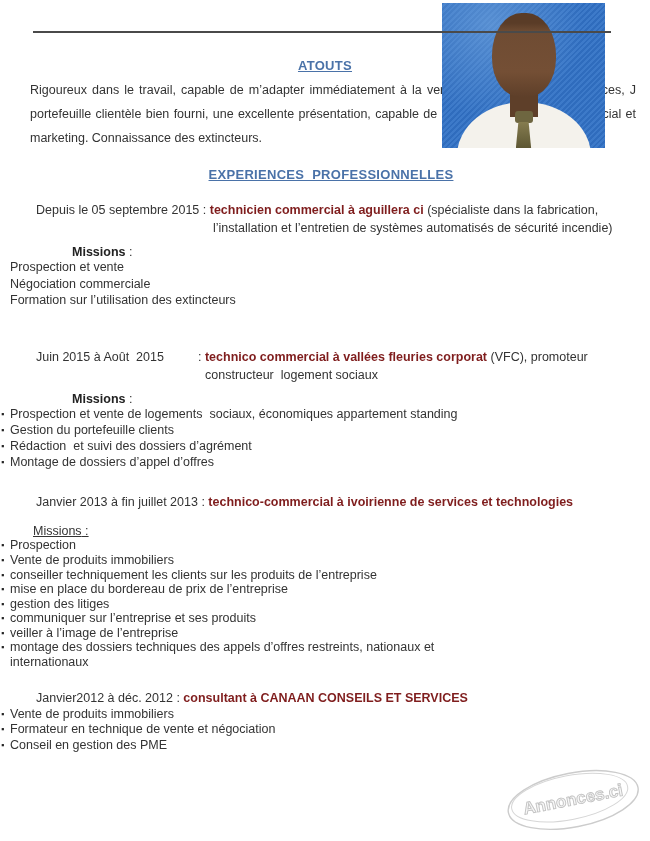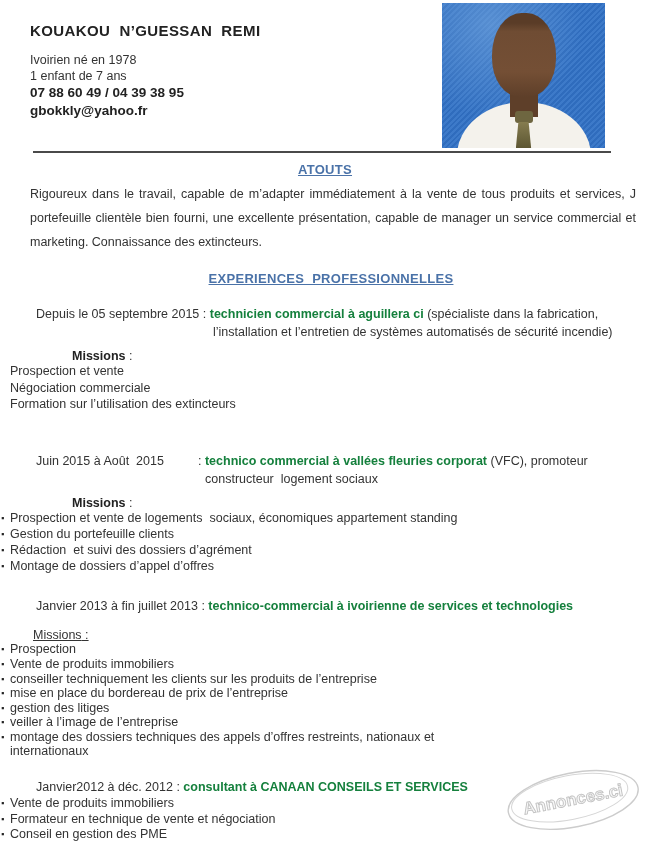--- a/index.html
+++ b/index.html
@@ -28,21 +28,21 @@
   .ph-knot{position:absolute;top:108px;left:50%;transform:translateX(-50%);width:18px;height:12px;
     background:#6e6640;border-radius:3px;}
   .ph-tie{position:absolute;top:119px;left:50%;transform:translateX(-50%);width:16px;height:30px;
     background:linear-gradient(#857c4f,#57512f);clip-path:polygon(18% 0,82% 0,100% 100%,0 100%);}
   
   .rule{position:relative;margin:31px 0 0 33px;width:578px;border:0;border-top:2px solid #4a4a4a;}
   .rule::after{content:"";position:absolute;left:578px;top:-1px;width:32px;border-top:1px solid #c9c9c9;}
   
   .section-title{margin:0;text-align:center;font-size:13px;font-weight:bold;color:#4a72a8;
     text-decoration:underline;letter-spacing:.3px;white-space:pre;}
-  .t-atouts{margin-top:9px;}
+  .t-atouts{margin-top:25px;}
   .t-exp{margin-top:17px;padding-left:12px;}
   .atouts-text{margin:5px 14px 0 30px;text-align:justify;line-height:24px;}
   
   .job-line{margin:0 34px 0 36px;line-height:18px;}
   .j1{margin-top:19px;}
   .j2{margin-top:22px;}
   .j3{margin-top:23px;}
   .j4{margin-top:19px;}
   .cont1{margin-left:213px;line-height:18px;}
   .cont2{margin-left:205px;line-height:18px;}
@@ -54,36 +54,29 @@
   ul.mlist li{position:relative;padding-left:10px;white-space:pre-wrap;}
   ul.bullets li::before{content:"▪";position:absolute;left:1px;top:0;font-size:9px;color:#222;}
   .plain{margin:2px 0 0 130px;}
   .plain li{line-height:16.5px;padding-left:0;}
   .list2{margin:3px 0 0 125px;}
   .list2 li{line-height:16.2px;}
   .list3{margin:12px 0 0 122px;width:478px;}
   .list3 li{line-height:14.6px;padding-left:16px;}
   .list4{margin:10px 0 0 130px;}
   .list4 li{line-height:15.6px;}
-  b{font-weight:bold;color:#15803d;}
+  b{font-weight:bold;color:#7f1d1d;}
   
   .watermark{position:absolute;right:4px;bottom:3px;width:146px;height:78px;}
 </style>
 </head>
 <body>
 
 <div class="page">
 
-  <div class="header">
-    <div class="name">KOUAKOU  N’GUESSAN  REMI</div>
-    <div class="info">Ivoirien né en 1978</div>
-    <div class="info">1 enfant de 7 ans</div>
-    <div class="info-strong">07 88 60 49 / 04 39 38 95</div>
-    <div class="info-strong">gbokkly@yahoo.fr</div>
-  </div>
 
   <div class="photo">
     <div class="ph-shirt"></div>
     <div class="ph-neck"></div>
     <div class="ph-head"></div>
     <div class="ph-knot"></div>
     <div class="ph-tie"></div>
   </div>
 
   <hr class="rule">
@@ -118,20 +111,21 @@
 
   <div>
     <div class="job-line j3 pre"><span>Janvier 2013 à fin juillet 2013</span><span> : </span><b>technico-commercial à ivoirienne de services et technologies</b></div>
     <div class="missions-underline"><span>Missions</span><span> :</span></div>
     <ul class="mlist bullets list3">
         <li>Prospection</li>
         <li>Vente de produits immobiliers</li>
         <li>conseiller techniquement les clients sur les produits de l’entreprise</li>
         <li>mise en place du bordereau de prix de l’entreprise</li>
         <li>gestion des litiges</li>
+        <li>communiquer sur l’entreprise et ses produits</li>
         <li>veiller à l’image de l’entreprise</li>
         <li>montage des dossiers techniques des appels d’offres restreints, nationaux et internationaux</li>
       </ul>
   </div>
 
   <div>
     <div class="job-line j4 pre"><span>Janvier2012 à déc. 2012</span><span> : </span><b>consultant à CANAAN CONSEILS ET SERVICES</b></div>
     <ul class="mlist bullets list4">
         <li>Vente de produits immobiliers</li>
         <li>Formateur en technique de vente et négociation</li>

